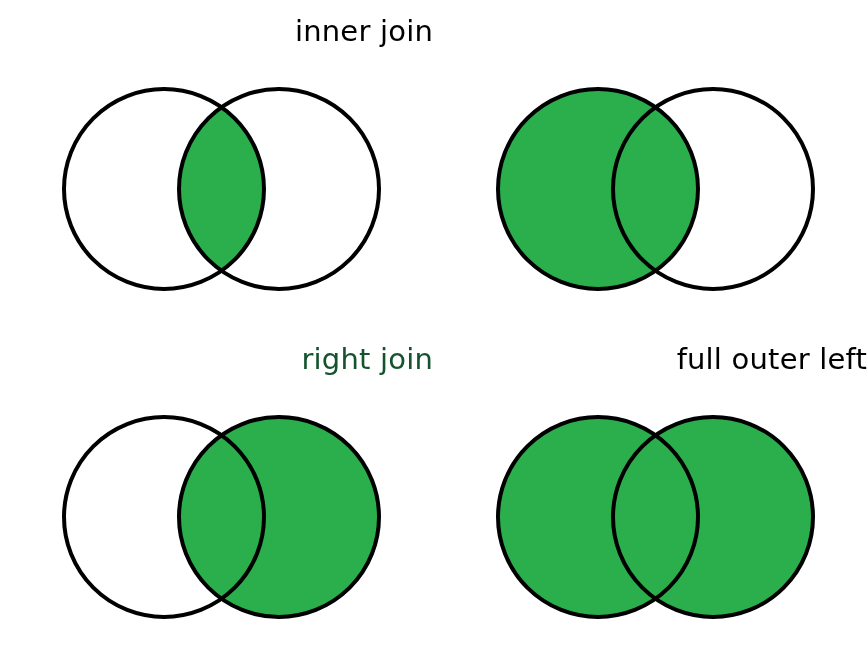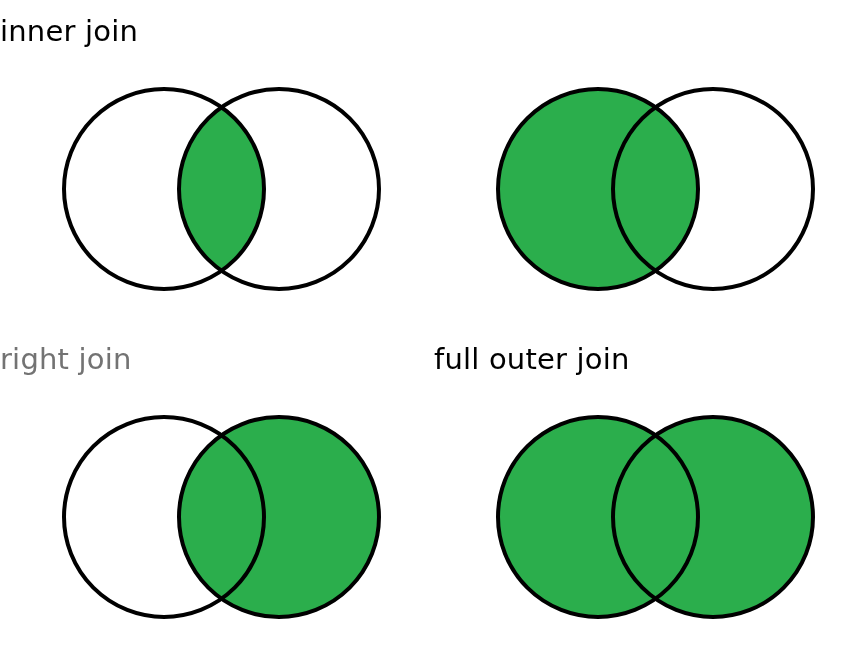--- a/index.html
+++ b/index.html
@@ -26,21 +26,21 @@
   #panel-inner-join   { left: 0px;   top: 0px;   }
   #panel-left-join    { left: 434px; top: 0px;   }
   #panel-right-join   { left: 0px;   top: 328px; }
   #panel-full-outer-join { left: 434px; top: 328px; }
 
   .panel-title {
     position: absolute;
     left: 0;
     right: 0;
     top: 14px;
-    text-align: left;
+    text-align: right;
     font-size: 29px;
     line-height: 34px;
     font-weight: 400;
     color: #000000;
     letter-spacing: 0.2px;
     white-space: nowrap;
   }
   .venn {
     position: absolute;
     left: 0;
@@ -82,30 +82,30 @@
 
   <div class="panel" id="panel-left-join">
     <svg class="venn" viewBox="0 0 433 260">
       <circle class="venn-fill" cx="164" cy="133" r="100" fill="#2bae4c"></circle>
       <circle class="venn-outline" cx="164" cy="133" r="100" stroke="#000000" stroke-width="4"></circle>
       <circle class="venn-outline" cx="279" cy="133" r="100" stroke="#000000" stroke-width="4"></circle>
     </svg>
   </div>
 
   <div class="panel" id="panel-right-join">
-    <div class="panel-title" style="color: #737373; font-size: 29px;">right join</div>
+    <div class="panel-title" style="color: #14532d; font-size: 29px;">right join</div>
     <svg class="venn" viewBox="0 0 433 260">
       <circle class="venn-fill" cx="279" cy="133" r="100" fill="#2bae4c"></circle>
       <circle class="venn-outline" cx="279" cy="133" r="100" stroke="#000000" stroke-width="4"></circle>
       <circle class="venn-outline" cx="164" cy="133" r="100" stroke="#000000" stroke-width="4"></circle>
     </svg>
   </div>
 
   <div class="panel" id="panel-full-outer-join">
-    <div class="panel-title" style="color: rgb(0, 0, 0); font-size: 29px;">full outer join</div>
+    <div class="panel-title" style="color: rgb(0, 0, 0); font-size: 29px;">full outer left</div>
     <svg class="venn" viewBox="0 0 433 260">
       <circle class="venn-fill" cx="164" cy="133" r="100" fill="#2bae4c"></circle>
       <circle class="venn-fill" cx="279" cy="133" r="100" fill="#2bae4c"></circle>
       <circle class="venn-outline" cx="164" cy="133" r="100" stroke="#000000" stroke-width="4"></circle>
       <circle class="venn-outline" cx="279" cy="133" r="100" stroke="#000000" stroke-width="4"></circle>
     </svg>
   </div>
 
 </div>
 

